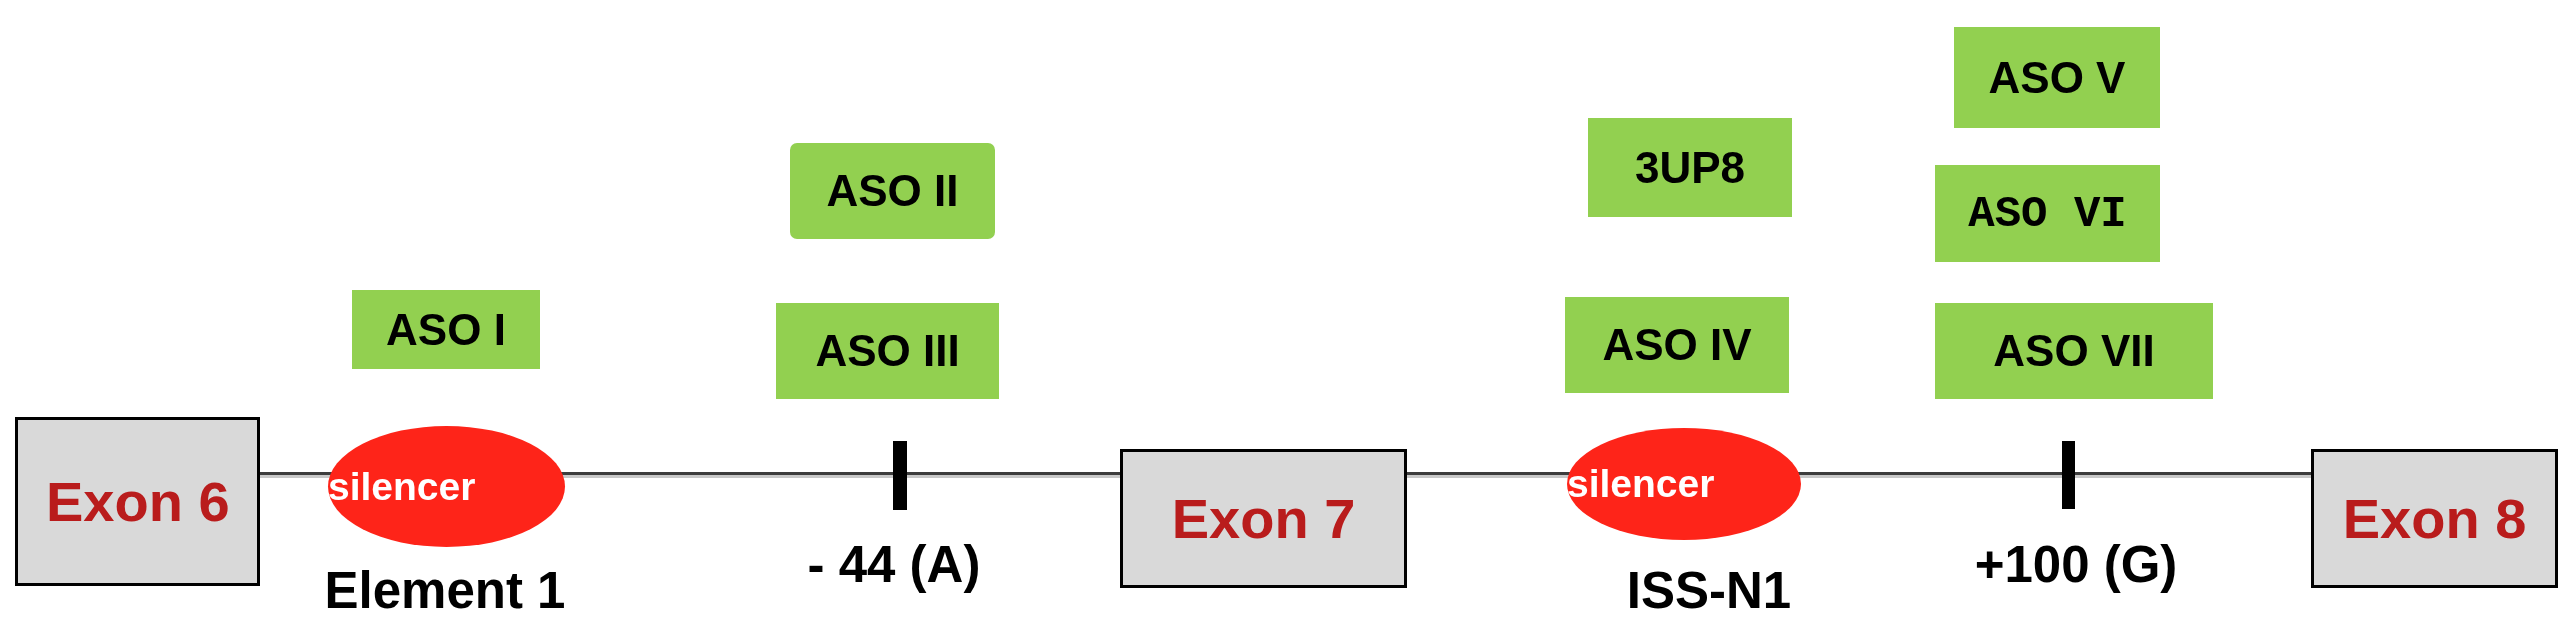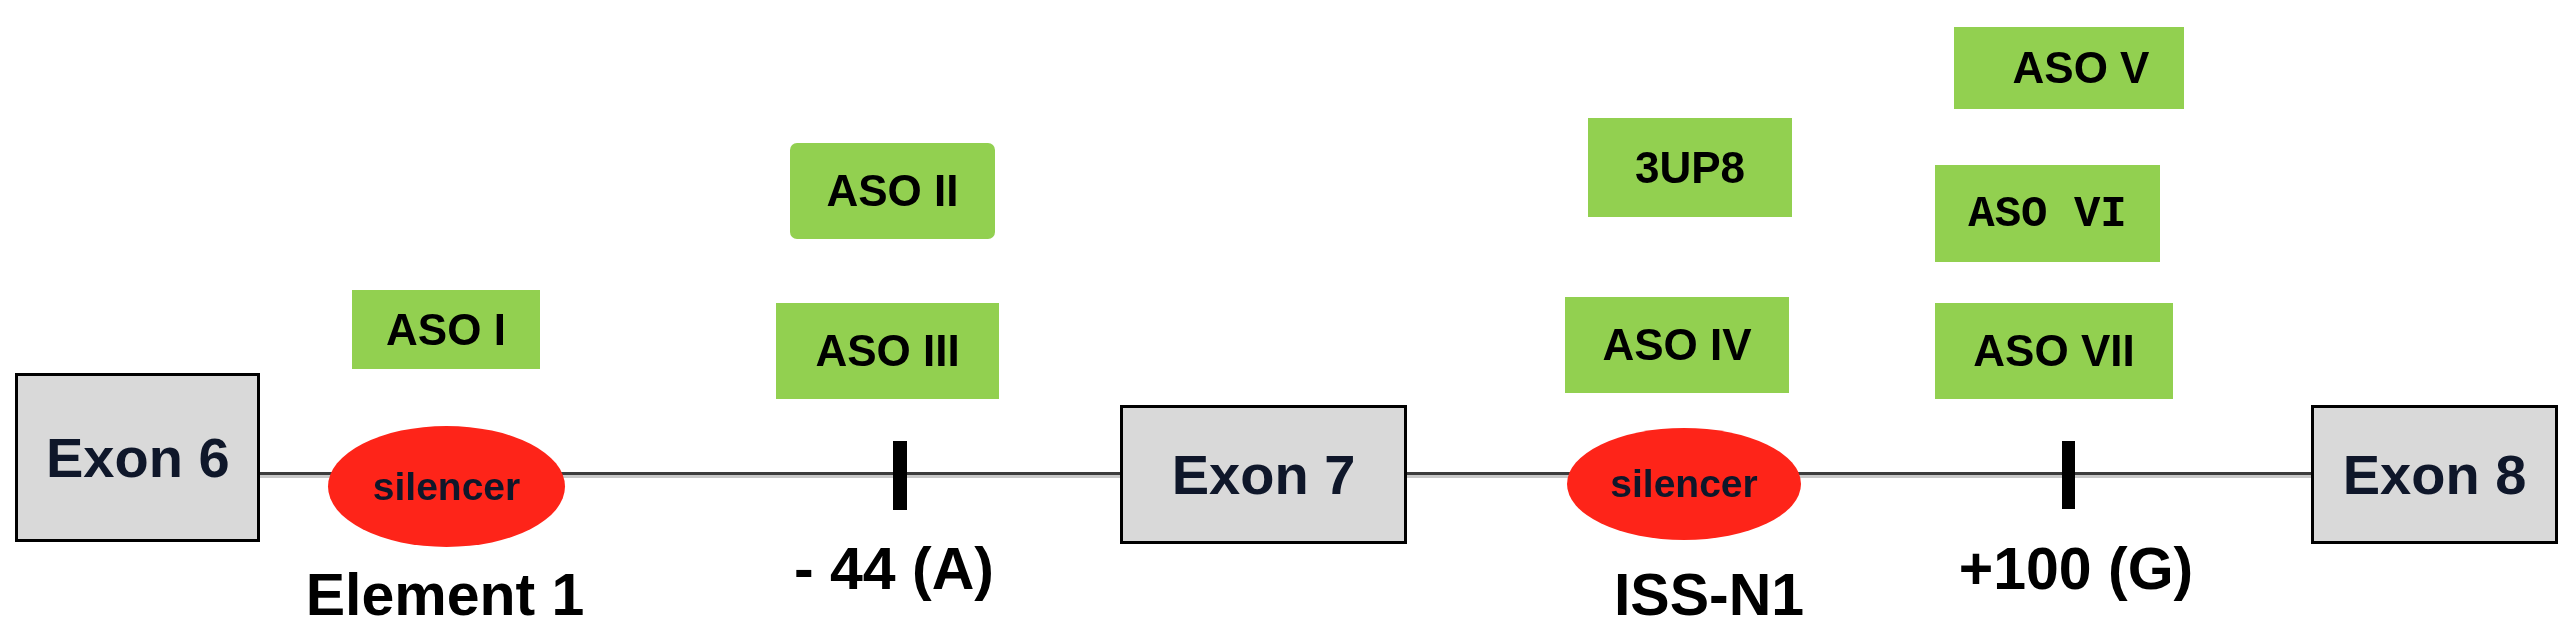--- a/index.html
+++ b/index.html
@@ -29,38 +29,39 @@
   .exon-box {
     position: absolute;
     box-sizing: border-box;
     background: #d9d9d9;
     border: 3.4px solid #000000;
     display: flex;
     align-items: center;
     justify-content: center;
     font-weight: bold;
     font-size: 56px;
-    color: #0f172a;
+    color: #b91c1c;
     z-index: 4;
+    margin-top: 44px;
   }
   #exon-6 { left: 15.3px;   top: 373px; width: 245px; height: 169px; }
   #exon-7 { left: 1120px; top: 405px; width: 287px; height: 139px; }
   #exon-8 { left: 2311px; top: 405px; width: 247px; height: 139px; }
 
   
   .silencer-oval {
     position: absolute;
     background: #fe2419;
     border-radius: 50%;
     display: flex;
     align-items: center;
-    justify-content: center;
+    justify-content: flex-start;
     font-weight: bold;
     font-size: 39px;
-    color: #0f172a;
+    color: #ffffff;
     z-index: 2;
   }
   #silencer-1 { left: 328px;  top: 426px; width: 237px; height: 121px; }
   #silencer-2 { left: 1567px; top: 428px; width: 234px; height: 112px; }
 
   
   .aso-box {
     position: absolute;
     background: #92d050;
     display: flex;
@@ -69,40 +70,40 @@
     font-weight: bold;
     font-size: 44px;
     color: #000000;
     z-index: 2;
   }
   #aso-i-box   { left: 352px;  top: 290px; width: 188px; height: 79px; }
   #aso-ii-box  { left: 790px;  top: 143px; width: 205px; height: 96px; border-radius: 7px; }
   #aso-iii-box { left: 776px;  top: 303px; width: 223px; height: 96px; align-items: center; }
   #threeup8-box{ left: 1568px; top: 118px; width: 204px; height: 99px; margin-left: 20px; }
   #aso-iv-box  { left: 1565px; top: 270px; width: 224px; height: 96px; margin-top: 27px; }
-  #aso-v-box   { left: 1954px; top: 27px;  width: 206px; height: 82px; padding-left: 24px; }
+  #aso-v-box   { left: 1954px; top: 27px;  width: 206px; height: 101px; }
   #aso-vi-box  { left: 1935px; top: 165px; width: 225px; height: 97px; font-family: Liberation Mono, monospace; }
-  #aso-vii-box { left: 1935px; top: 303px; width: 238px; height: 96px; }
+  #aso-vii-box { left: 1935px; top: 303px; width: 278px; height: 96px; }
 
   
   .position-tick {
     position: absolute;
     background: #000000;
     z-index: 3;
   }
   #tick-minus44 { left: 893px; top: 441px; width: 13.6px; height: 69px; }
   #tick-plus100 { left: 2062px; top: 441px; width: 12.8px; height: 68px; }
 
   
   .name-label {
     position: absolute;
     transform: translateX(-50%);
     white-space: nowrap;
     font-weight: bold;
-    font-size: 59px;
+    font-size: 51px;
     color: #000000;
     z-index: 5;
   }
   #label-element1 { left: 445px;  top: 561px; }
   #label-issn1    { left: 1709px; top: 561px; }
   #label-minus44  { left: 894px; top: 535px; }
   #label-plus100  { left: 2076px; top: 535px; }
 </style>
 </head>
 <body>

